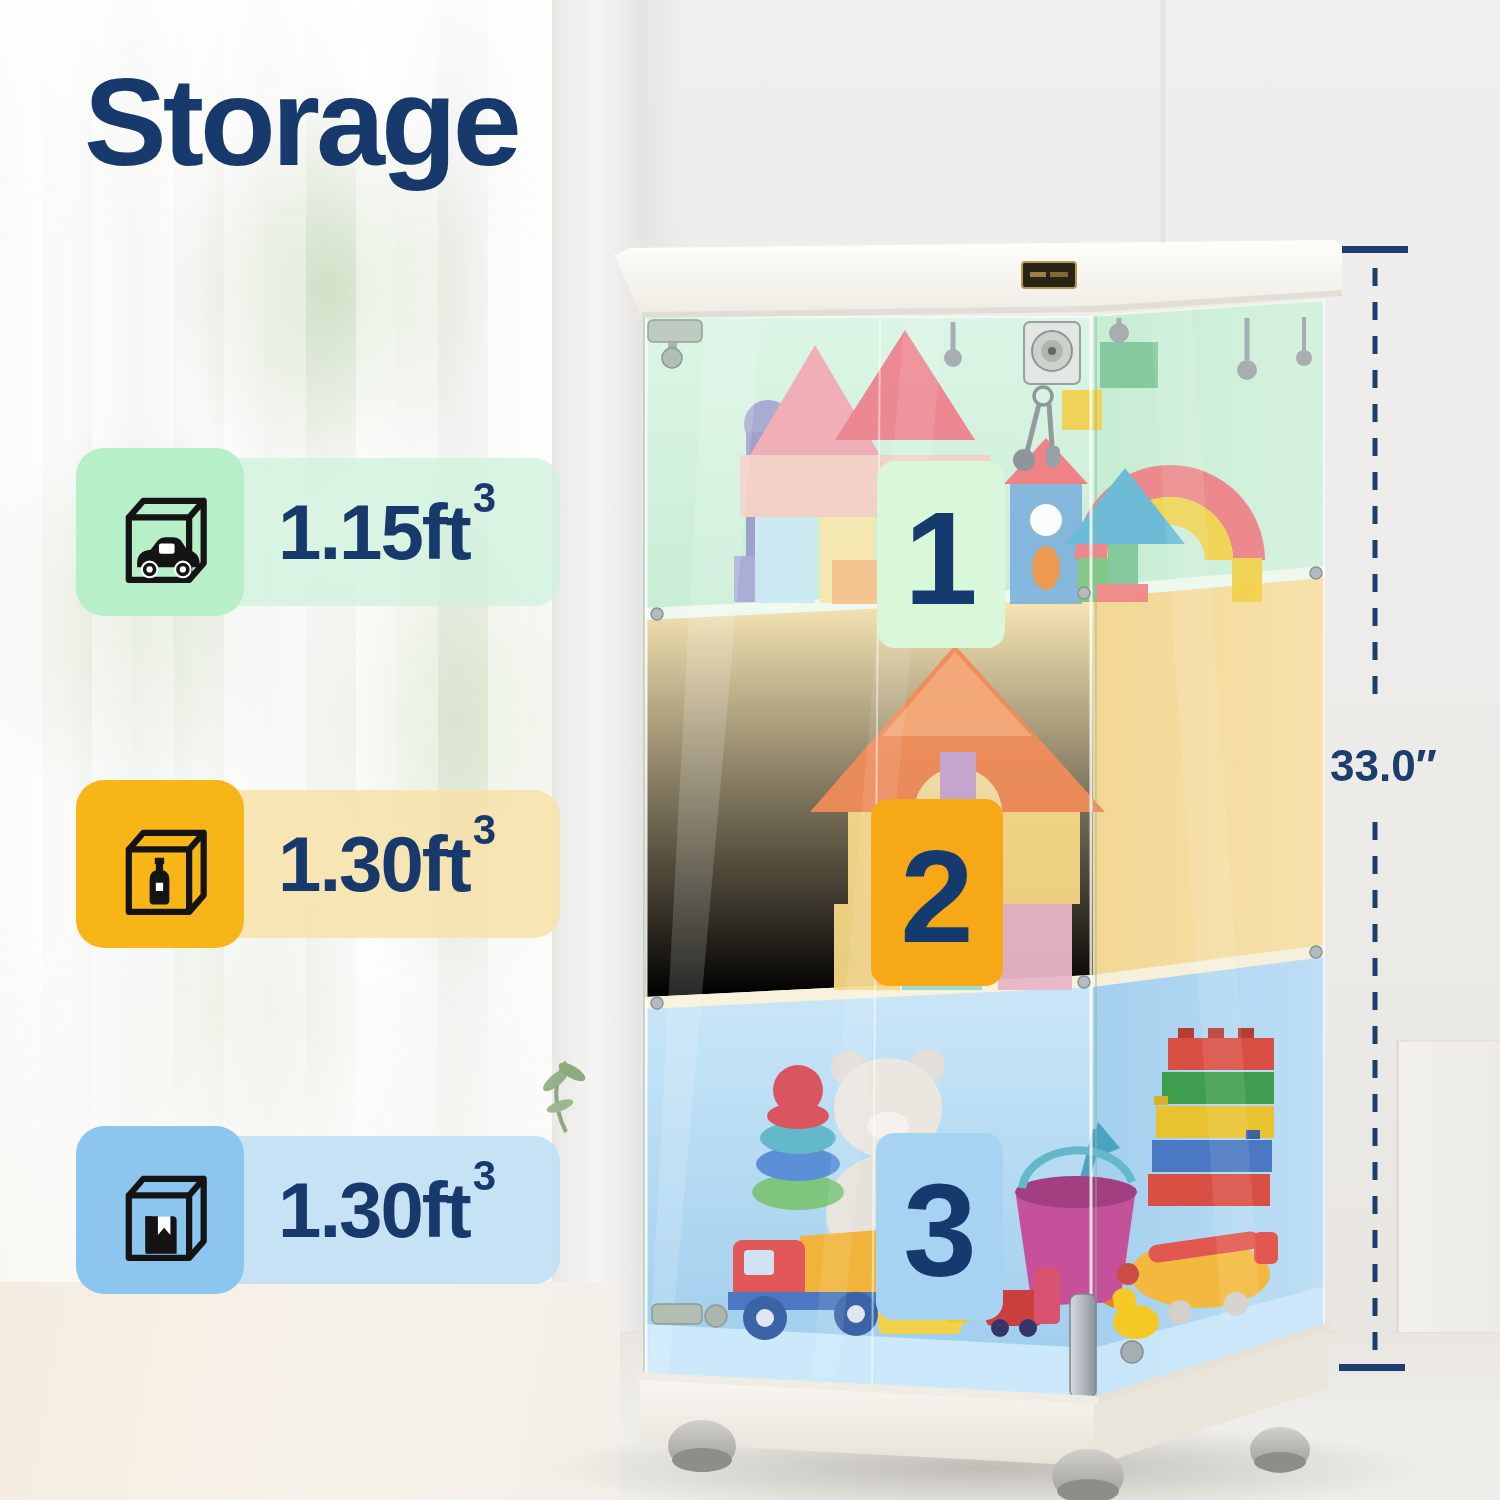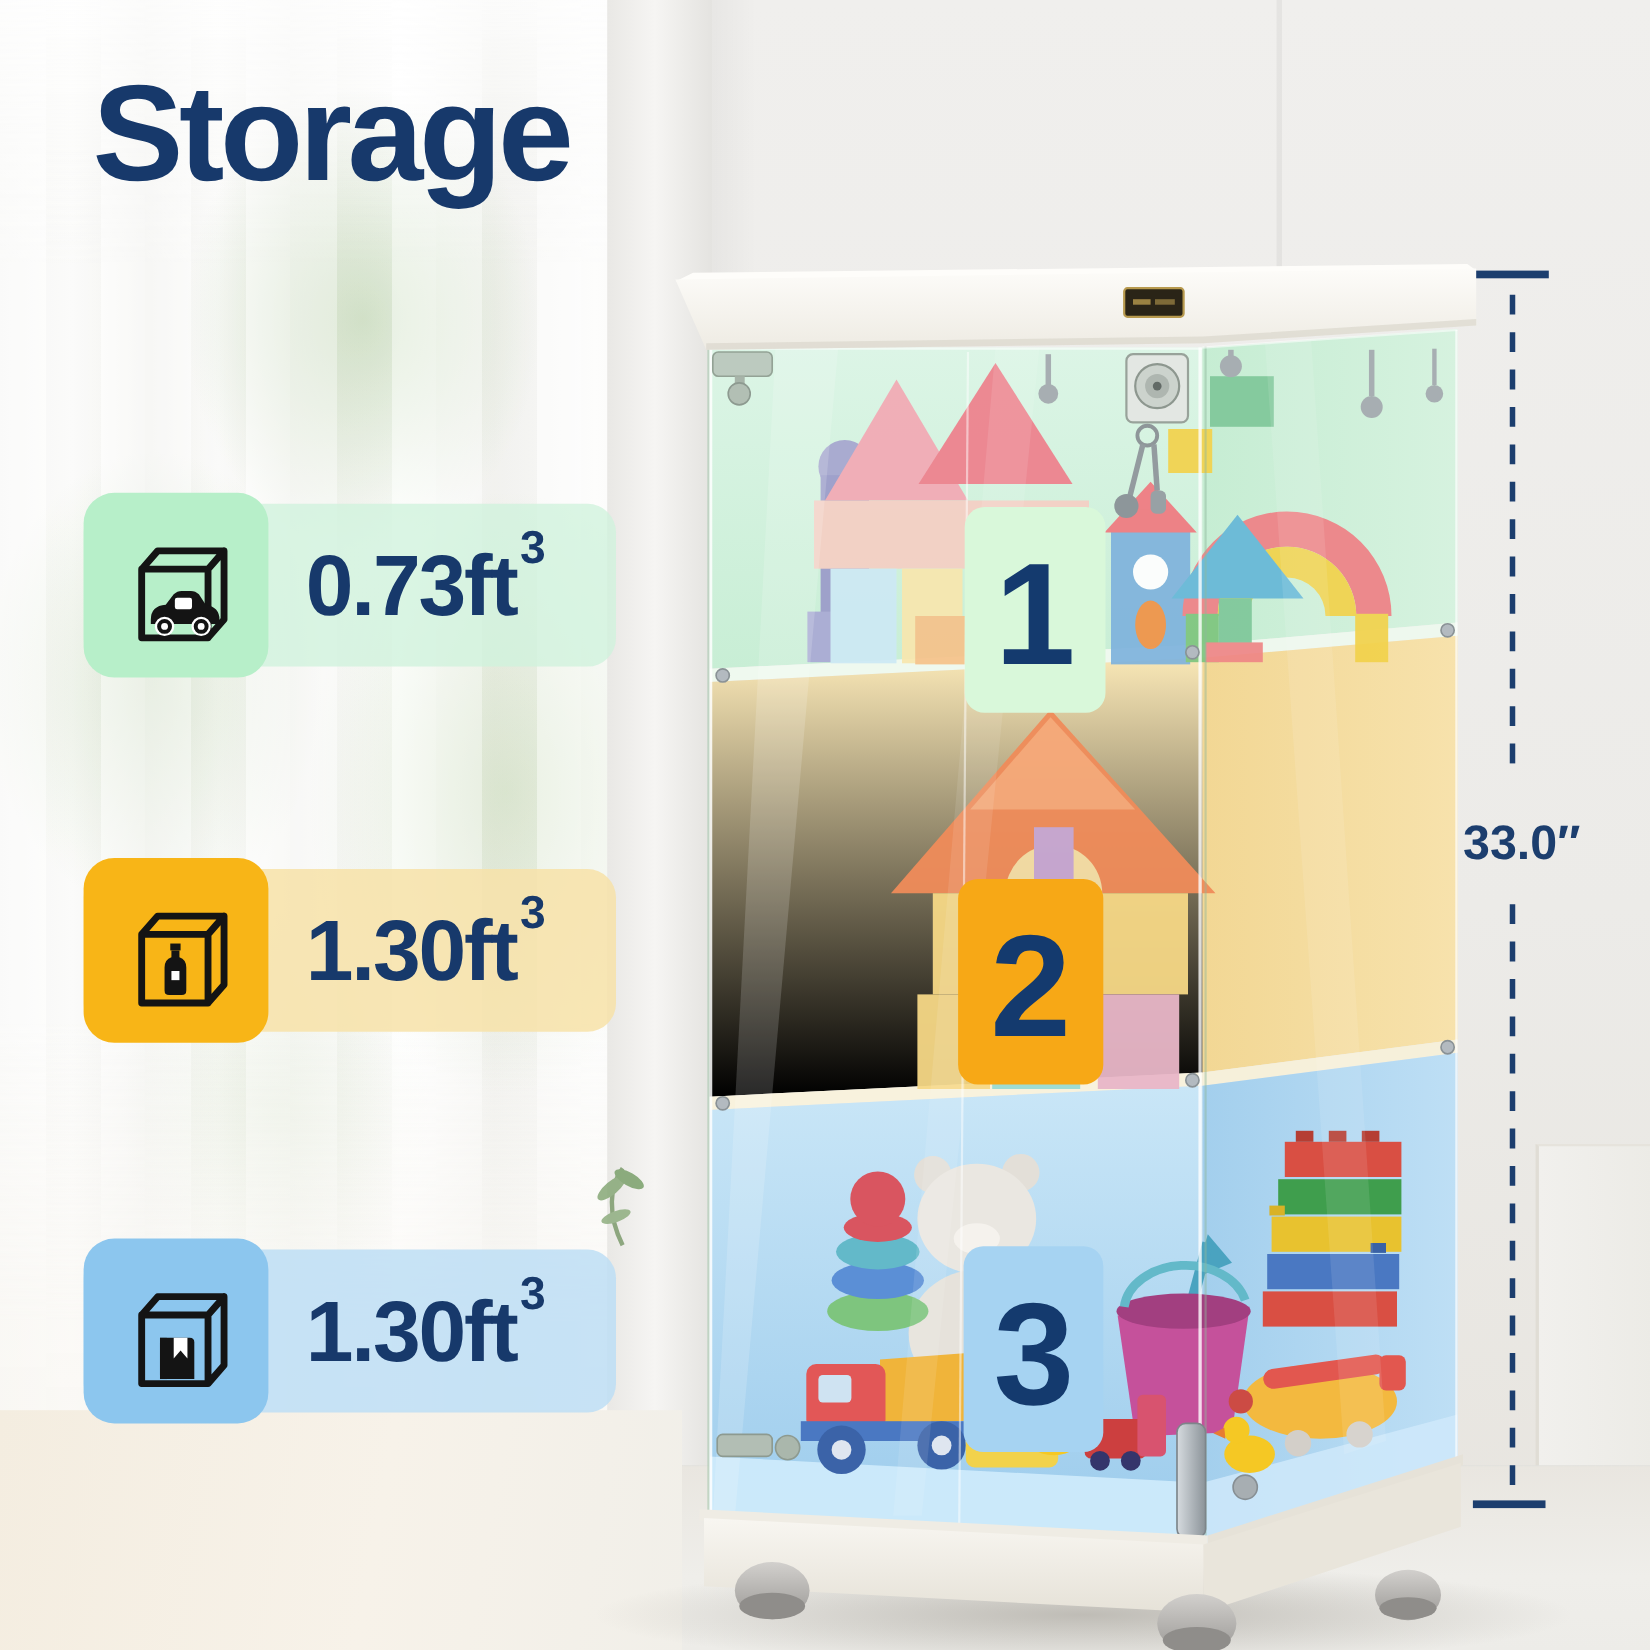--- a/index.html
+++ b/index.html
@@ -103,21 +103,21 @@
           <path d="M20,36 h58 v60 h-58 z M20,36 l14,-16 h58 l-14,16 M78,36 l14,-16 v60 l-14,16" fill="none" stroke="#141414" stroke-width="6" stroke-linejoin="round"></path>
           <path d="M28,80 q0,-12 13,-13 l7,-9 q3,-3 7,-3 h8 q4,0 7,3 l6,9 q12,2 12,13 v4 h-60 z" fill="#141414"></path>
           <rect x="49" y="61" width="15" height="10" rx="2" fill="#ffffff"></rect>
           <circle cx="40" cy="86" r="7.5" fill="#141414" stroke="#ffffff" stroke-width="2"></circle>
           <circle cx="40" cy="86" r="3" fill="#ffffff"></circle>
           <circle cx="72" cy="86" r="7.5" fill="#141414" stroke="#ffffff" stroke-width="2"></circle>
           <circle cx="72" cy="86" r="3" fill="#ffffff"></circle>
         </svg>
       </div>
       <div class="value">
-          <span>0.73</span>
+          <span>1.15</span>
           <span>ft</span>
           <sup>3</sup>
         </div>
     </div>
 
     <div class="spec-row row2">
       <div class="band"></div>
       <div class="tile">
         <svg width="104" height="104" viewBox="0 0 100 100">
           <path d="M20,36 h58 v60 h-58 z M20,36 l14,-16 h58 l-14,16 M78,36 l14,-16 v60 l-14,16" fill="none" stroke="#141414" stroke-width="6" stroke-linejoin="round"></path>

